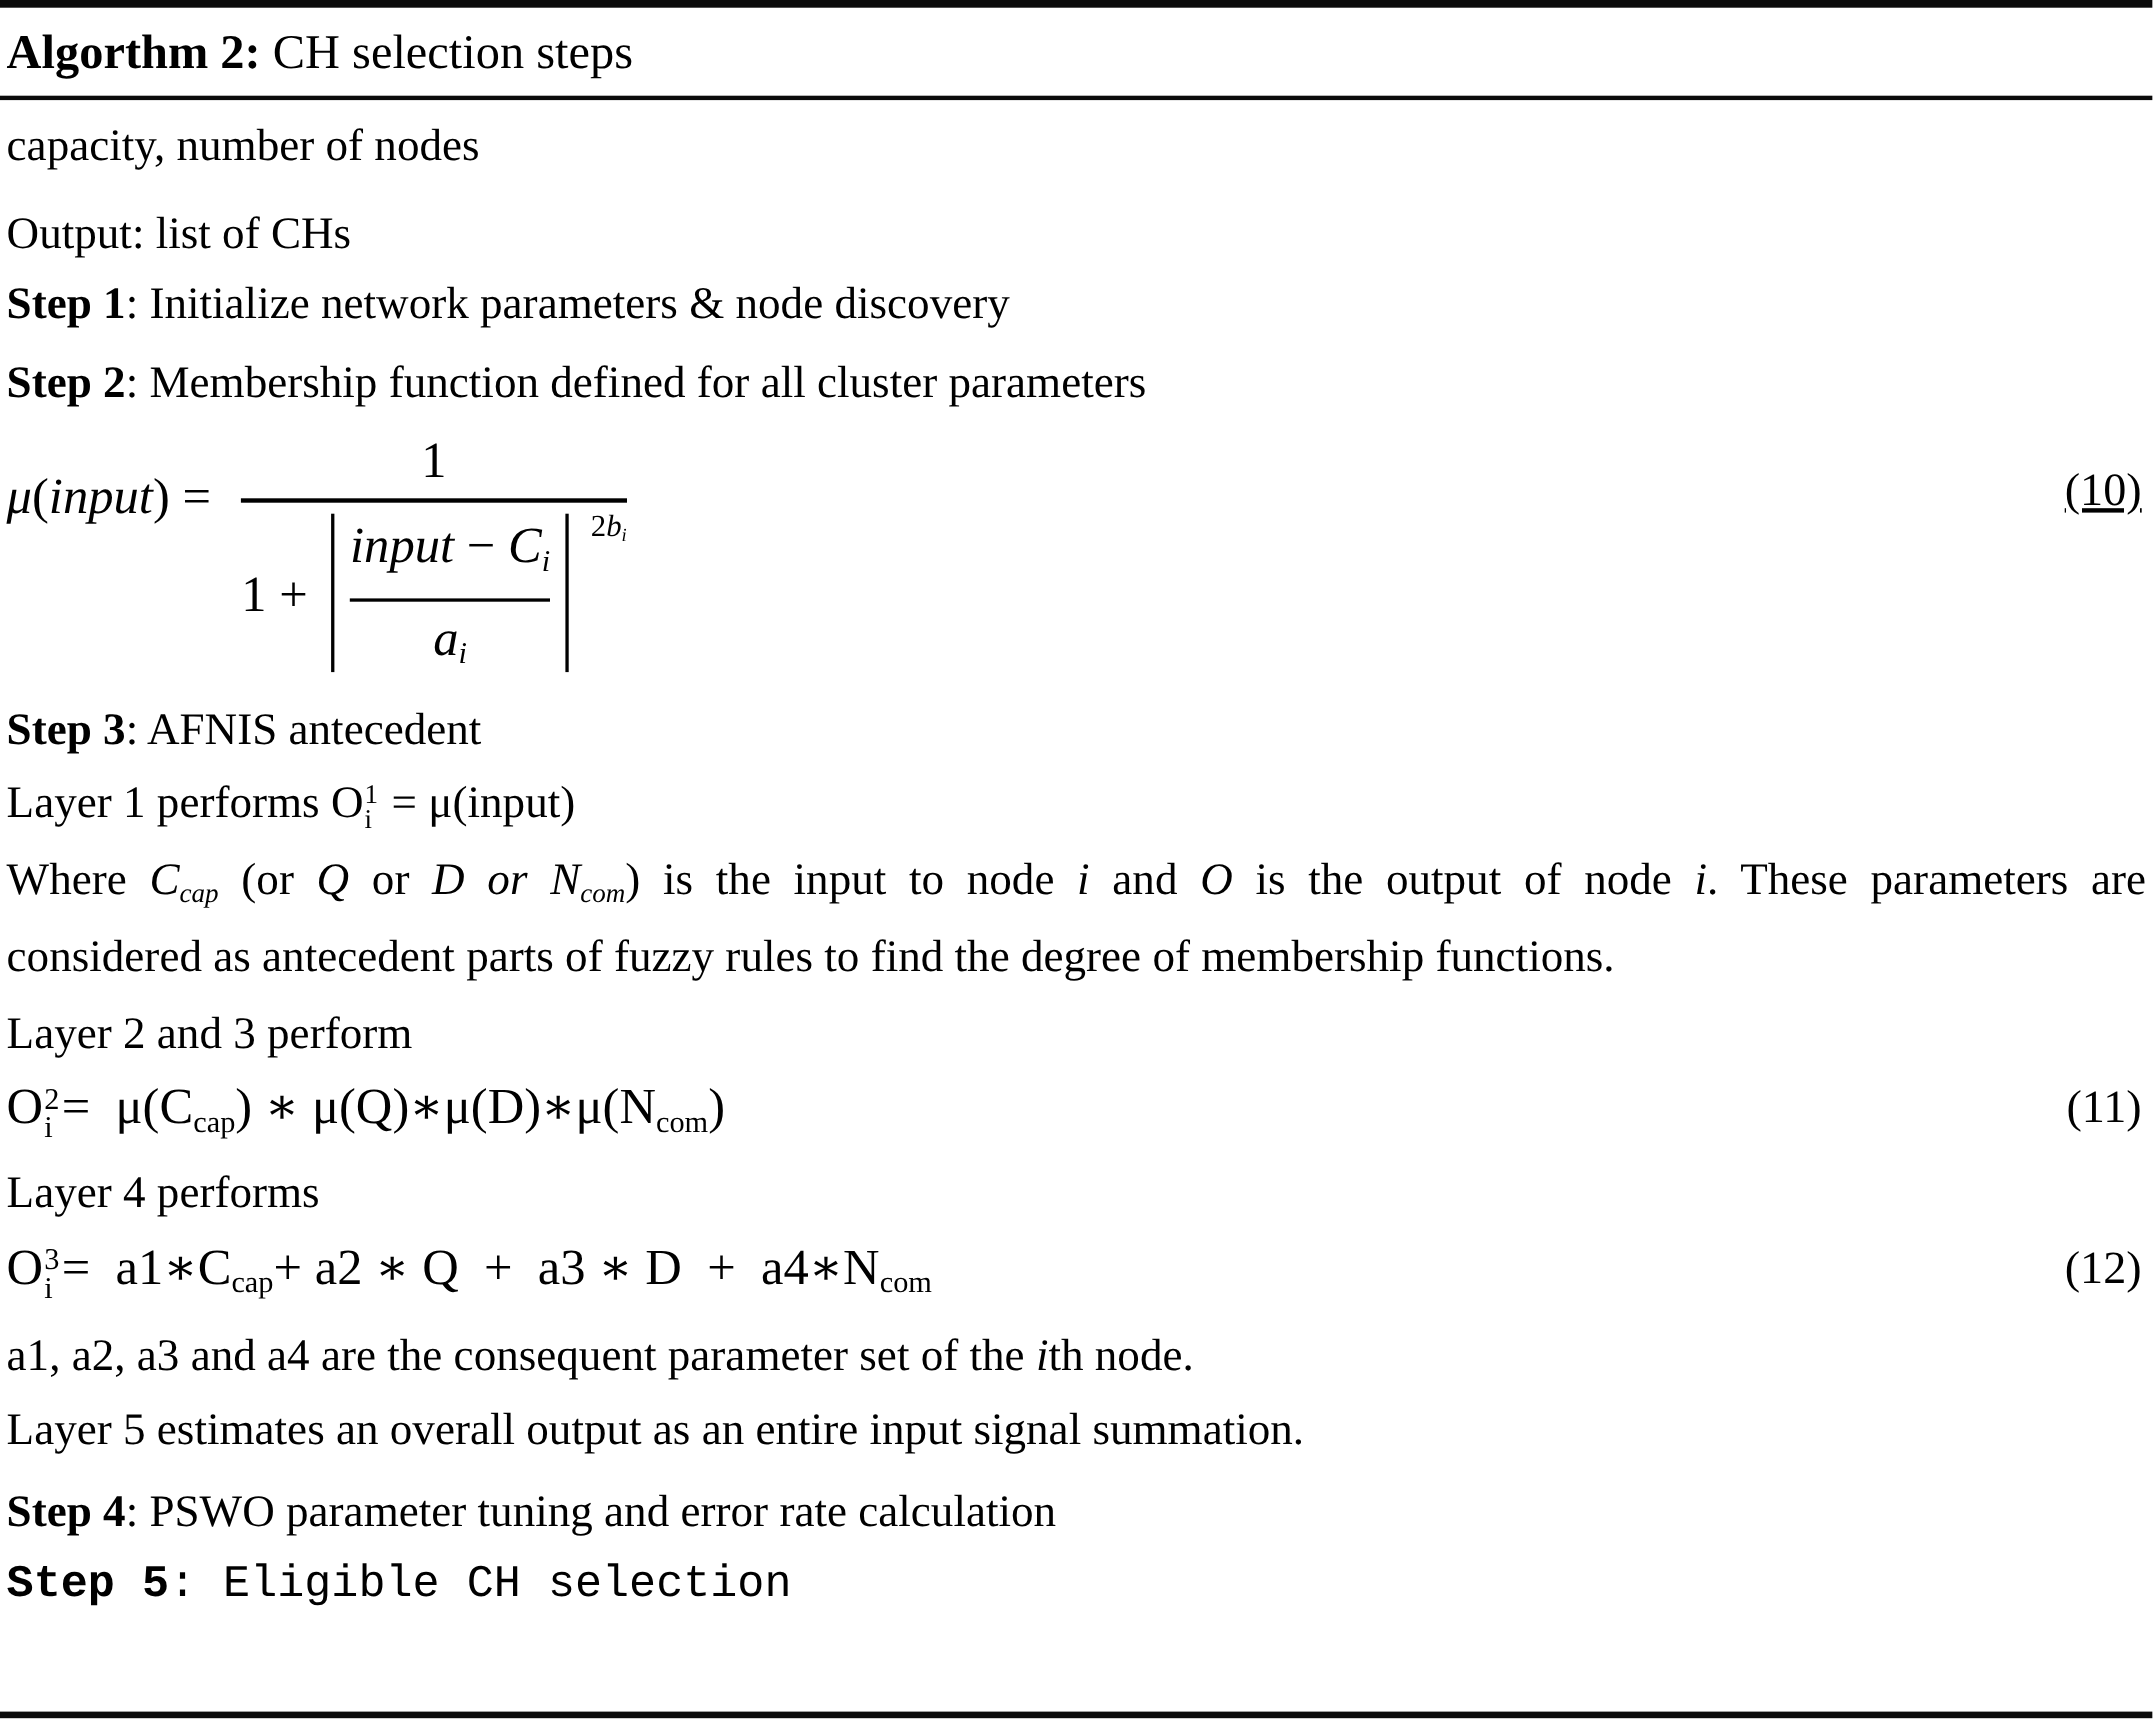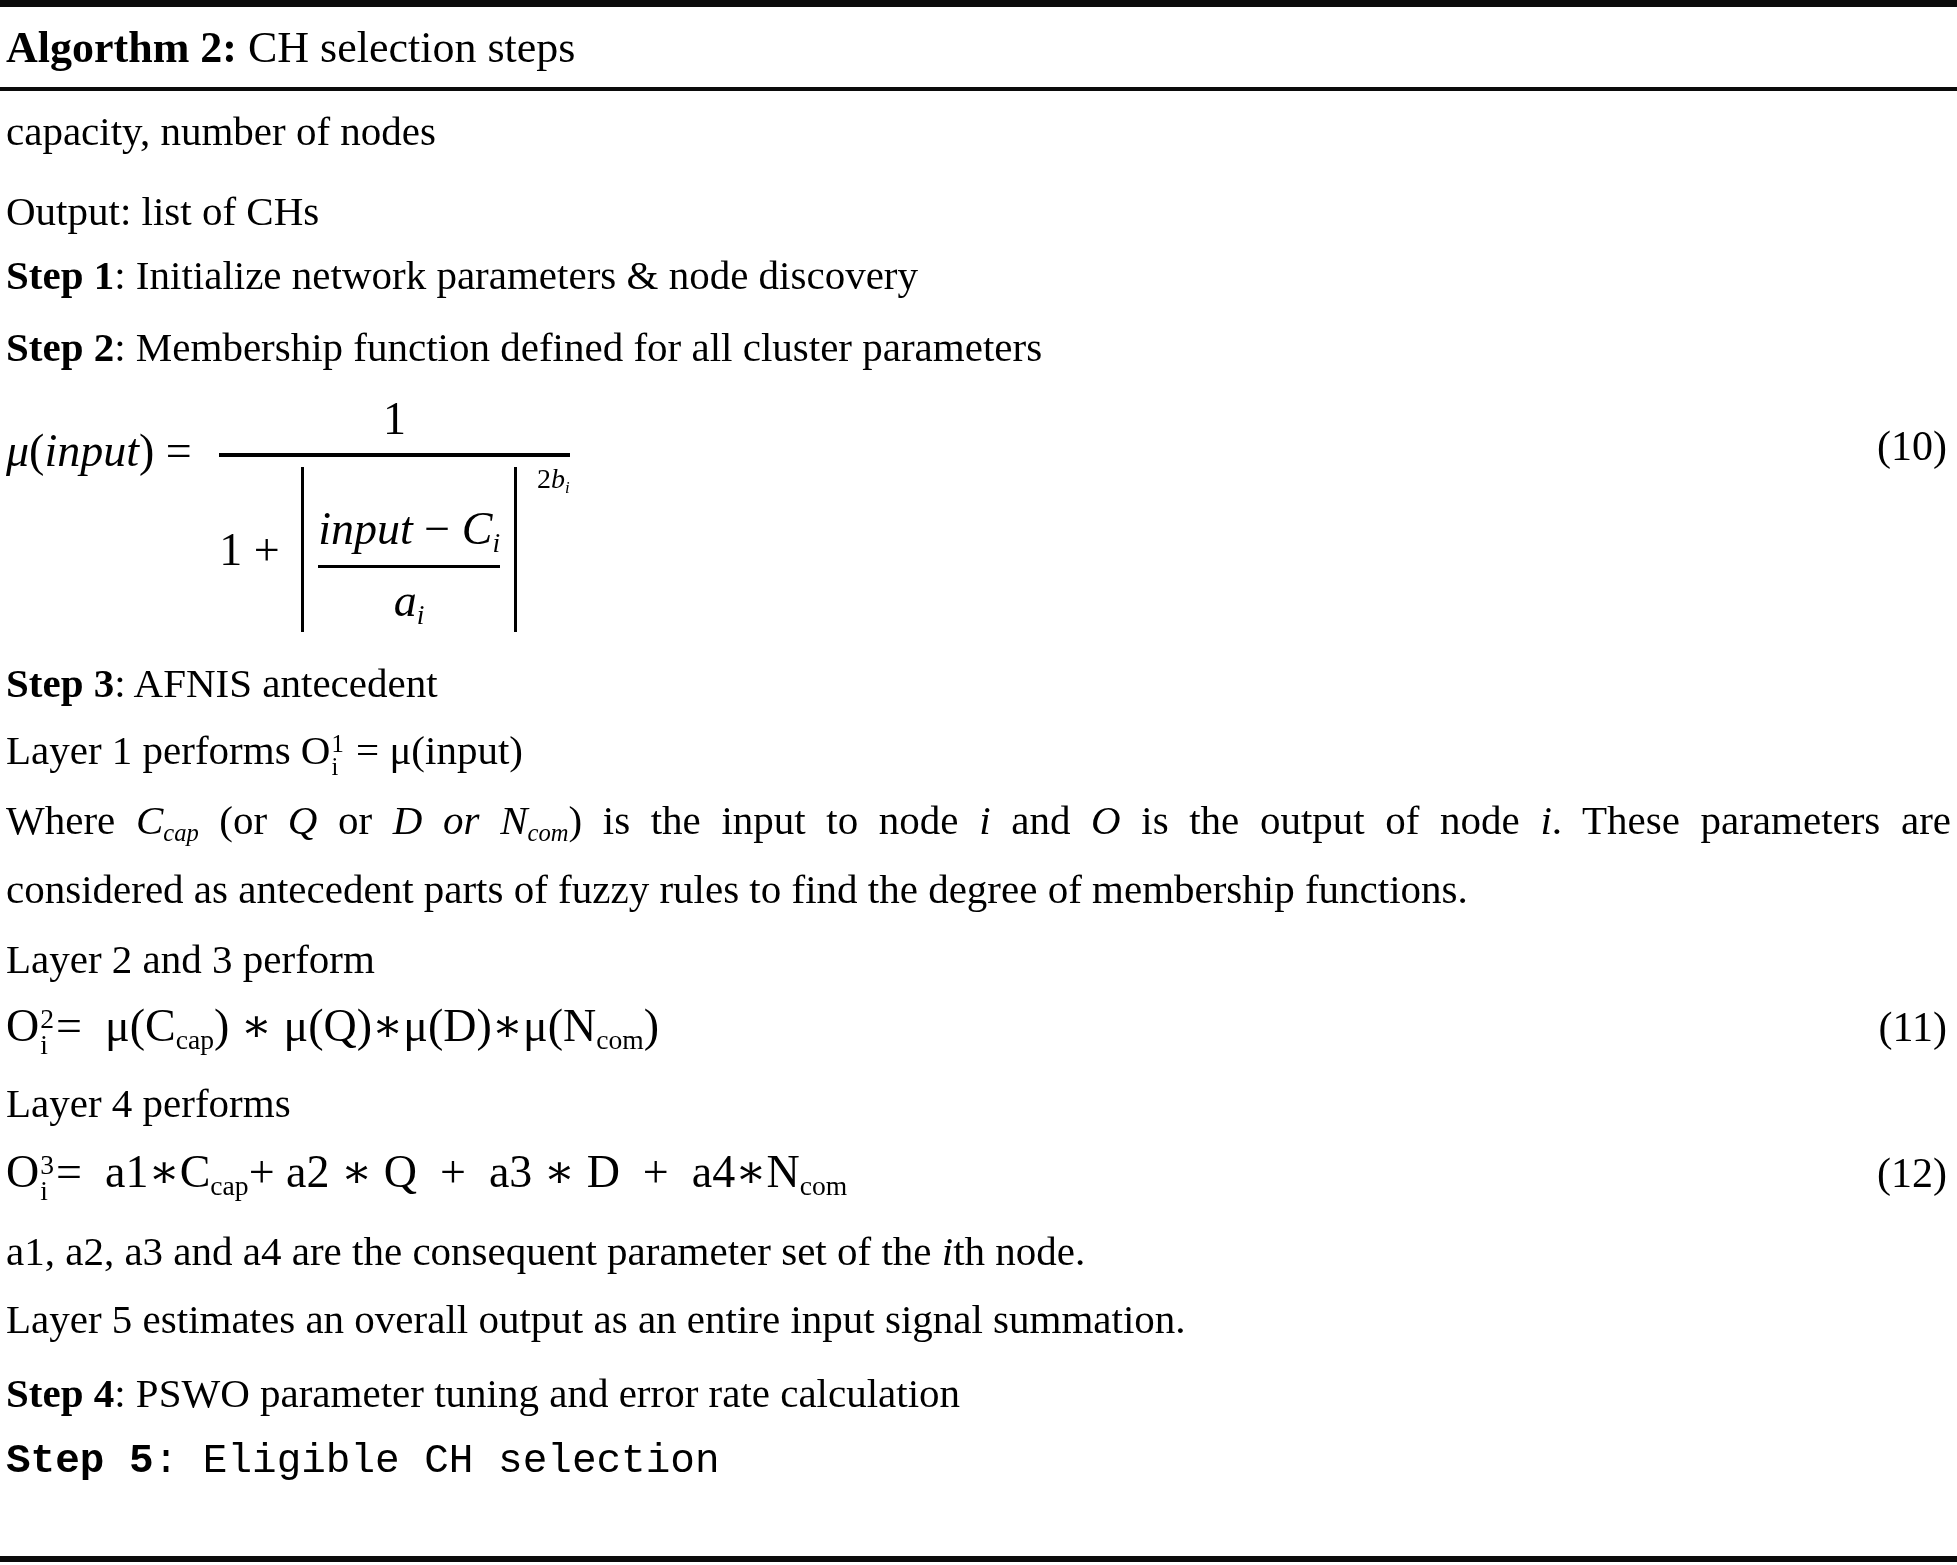--- a/index.html
+++ b/index.html
@@ -31,32 +31,32 @@
     font-size:0.6em;line-height:0.92;vertical-align:middle;
     margin-left:1px;margin-right:2px;transform:translateY(1px);
   }
   
   .eqrow{display:flex;align-items:center;font-size:46px;}
   .eqbody{white-space:pre;}
   .eqnum{margin-left:auto;padding-right:4px;font-size:42px;}
   
   .eq10row{display:flex;align-items:flex-start;margin-top:18px;font-size:46px;}
   .eq10row .lhs{white-space:pre;margin-top:32px;}
-  .eq10row .eqnum{margin-top:30px;}
+  .eq10row .eqnum{margin-top:30px;text-decoration:underline;}
   .bigfrac{display:inline-flex;flex-direction:column;align-items:center;margin-left:16px;}
   .bf-num{padding-bottom:8px;}
   .bf-bar{align-self:stretch;height:0;border-top:4px solid #000;}
   .bf-den{display:flex;align-items:center;padding-top:10px;white-space:pre;}
   .absg{
     display:inline-flex;align-items:center;
     border-left:3px solid #000;border-right:3px solid #000;
     padding:2px 14px;margin-left:10px;
   }
   .smfrac{display:inline-flex;flex-direction:column;align-items:center;}
-  .sm-num{padding-bottom:6px;white-space:pre;margin-top:33px;}
+  .sm-num{padding-bottom:18px;white-space:pre;}
   .sm-bar{align-self:stretch;height:0;border-top:3px solid #000;}
   .sm-den{padding-top:6px;white-space:pre;}
   .exp{font-size:28px;align-self:flex-start;margin-top:-4px;margin-left:20px;white-space:pre;}
   
   .mt-output{margin-top:24px;}
   .mt-step1{margin-top:10px;}
   .mt-step2{margin-top:18px;}
   .mt-step3{margin-top:24px;}
   .mt-layer1{margin-top:8px;line-height:64px;}
   .mt-where{margin-top:10px;}

